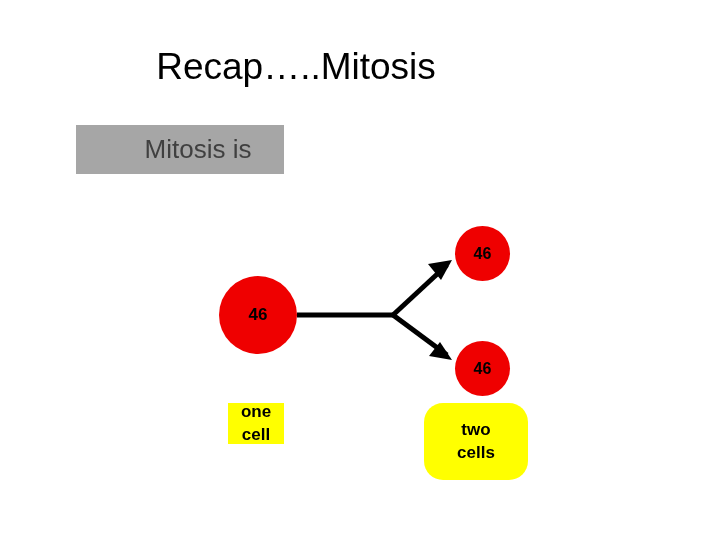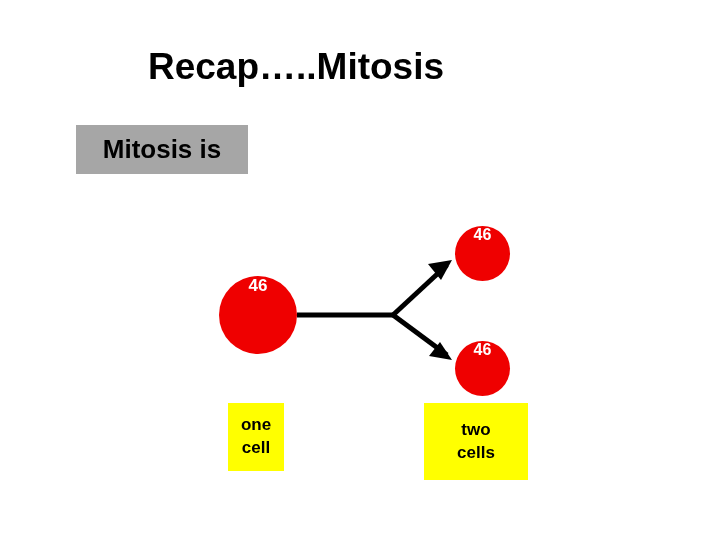--- a/index.html
+++ b/index.html
@@ -19,56 +19,57 @@
     height: 540px;
     background: #ffffff;
   }
   #title {
     position: absolute;
     left: 0;
     top: 46px;
     width: 592px;
     text-align: center;
     font-size: 37px;
-    font-weight: bold;
+    font-weight: normal;
     color: #000000;
     letter-spacing: 0px;
     white-space: nowrap;
   }
   .gray-box {
     position: absolute;
     background: #a6a6a6;
-    color: #000000;
-    font-weight: bold;
+    color: #404040;
+    font-weight: normal;
     font-size: 26px;
     display: flex;
     align-items: center;
     justify-content: center;
     white-space: nowrap;
+    padding-left: 36px;
   }
   #subject-box {
     left: 76px;
     top: 125px;
     width: 172px;
     height: 49px;
   }
   #definition-box {
     left: 273px;
     top: 125px;
     width: 390px;
     height: 49px;
   }
   .red-circle {
     position: absolute;
     border-radius: 50%;
     background: #ef0000;
-    color: #ffffff;
+    color: #000000;
     font-weight: bold;
     display: flex;
-    align-items: flex-start;
+    align-items: center;
     justify-content: center;
   }
   #cell-parent {
     left: 219px;
     top: 276px;
     width: 78px;
     height: 78px;
     font-size: 17px;
   }
   #cell-daughter-1 {
@@ -95,27 +96,28 @@
     text-align: center;
     display: flex;
     flex-direction: column;
     align-items: center;
     justify-content: center;
   }
   #label-one-cell {
     left: 228px;
     top: 403px;
     width: 56px;
-    height: 68px;
+    height: 41px;
   }
   #label-two-cells {
     left: 424px;
     top: 403px;
     width: 104px;
     height: 77px;
+    border-radius: 19px;
   }
   #arrows {
     position: absolute;
     left: 0;
     top: 0;
     width: 720px;
     height: 540px;
     pointer-events: none;
   }
 </style>

